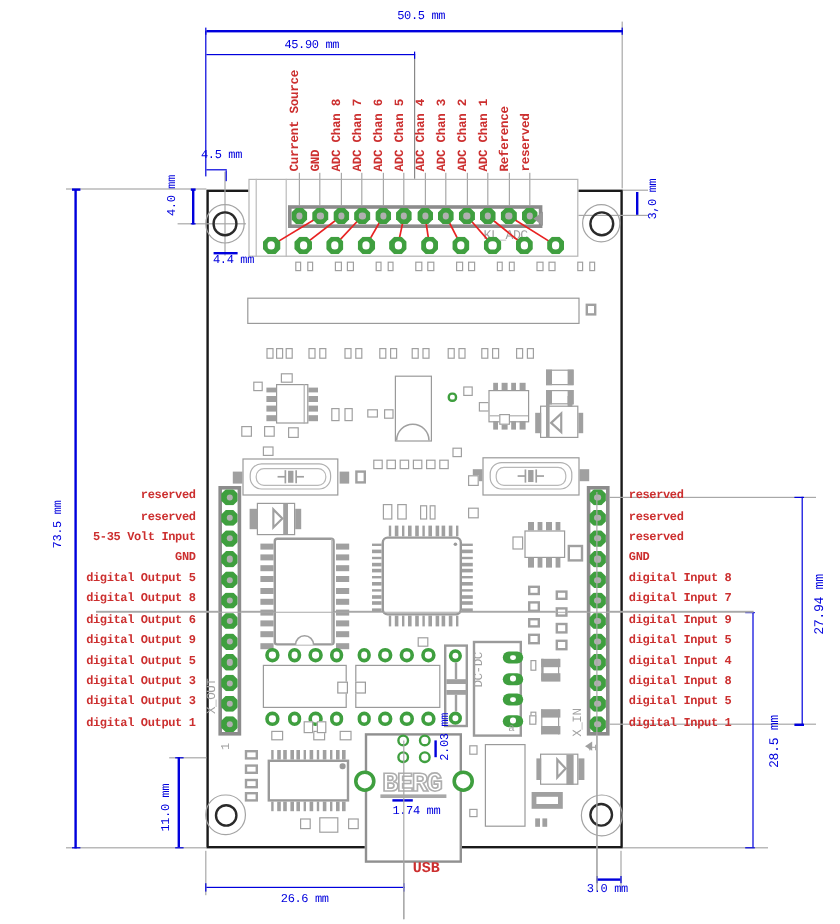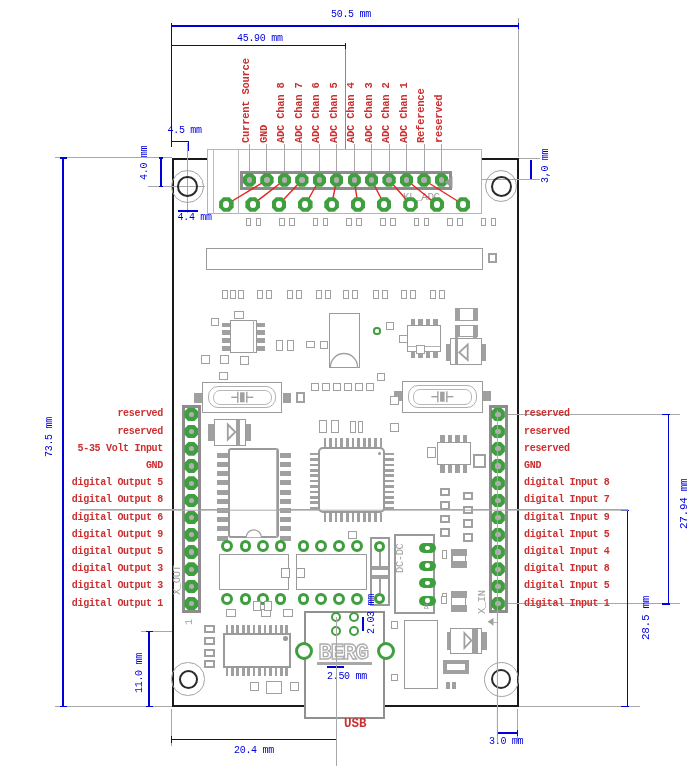--- a/index.html
+++ b/index.html
@@ -494,25 +494,25 @@
     <div style="position:absolute;left:620.7px;top:509.6px;width:8.3px;height:1.2px;background:#0000dd"></div>
     <div style="position:absolute;left:620.7px;top:705.9px;width:8.3px;height:1.2px;background:#0000dd"></div>
     <span style="position:absolute;left:640.5px;top:640px;font-size:11px;letter-spacing:-0.3px;color:#0000dd;line-height:1;white-space:nowrap;transform:rotate(-90deg);transform-origin:0 0;">28.5 mm</span>
     <div style="position:absolute;left:497.4px;top:732px;width:20.1px;height:2px;background:#0000dd"></div>
     <div style="position:absolute;left:496.8px;top:730px;width:1.2px;height:6px;background:#0000dd"></div>
     <div style="position:absolute;left:516.9px;top:730px;width:1.2px;height:6px;background:#0000dd"></div>
     <span style="position:absolute;left:489px;top:737px;font-size:10px;letter-spacing:-0.3px;color:#0000dd;line-height:1;white-space:nowrap;">3.0 mm</span>
     <div style="position:absolute;left:171.5px;top:738.8px;width:165px;height:1.4px;background:#0000dd"></div>
     <div style="position:absolute;left:170.9px;top:736px;width:1.2px;height:7px;background:#0000dd"></div>
     <div style="position:absolute;left:335.9px;top:736px;width:1.2px;height:7px;background:#0000dd"></div>
-    <span style="position:absolute;left:234px;top:745.5px;font-size:10px;letter-spacing:-0.3px;color:#0000dd;line-height:1;white-space:nowrap;">20.4 mm</span>
+    <span style="position:absolute;left:234px;top:745.5px;font-size:10px;letter-spacing:-0.3px;color:#0000dd;line-height:1;white-space:nowrap;">26.6 mm</span>
     <div style="position:absolute;left:361.9px;top:617.2px;width:2.2px;height:14.1px;background:#0000dd"></div>
     <span style="position:absolute;left:366.5px;top:634px;font-size:10px;letter-spacing:-0.3px;color:#0000dd;line-height:1;white-space:nowrap;transform:rotate(-90deg);transform-origin:0 0;">2.03 mm</span>
     <div style="position:absolute;left:326.6px;top:666px;width:17.4px;height:2px;background:#0000dd"></div>
-    <span style="position:absolute;left:327px;top:671.5px;font-size:10px;letter-spacing:-0.3px;color:#0000dd;line-height:1;white-space:nowrap;">2.50 mm</span>
+    <span style="position:absolute;left:327px;top:671.5px;font-size:10px;letter-spacing:-0.3px;color:#0000dd;line-height:1;white-space:nowrap;">1.74 mm</span>
     <span style="position:absolute;left:241px;top:142.5px;font-size:10.5px;letter-spacing:-0.25px;color:#cc2f2f;line-height:1;white-space:nowrap;transform:rotate(-90deg);transform-origin:0 0;font-weight:bold;">Current Source</span>
     <span style="position:absolute;left:258.5px;top:142.5px;font-size:10.5px;letter-spacing:-0.25px;color:#cc2f2f;line-height:1;white-space:nowrap;transform:rotate(-90deg);transform-origin:0 0;font-weight:bold;">GND</span>
     <span style="position:absolute;left:276px;top:142.5px;font-size:10.5px;letter-spacing:-0.25px;color:#cc2f2f;line-height:1;white-space:nowrap;transform:rotate(-90deg);transform-origin:0 0;font-weight:bold;">ADC Chan 8</span>
     <span style="position:absolute;left:293.5px;top:142.5px;font-size:10.5px;letter-spacing:-0.25px;color:#cc2f2f;line-height:1;white-space:nowrap;transform:rotate(-90deg);transform-origin:0 0;font-weight:bold;">ADC Chan 7</span>
     <span style="position:absolute;left:311px;top:142.5px;font-size:10.5px;letter-spacing:-0.25px;color:#cc2f2f;line-height:1;white-space:nowrap;transform:rotate(-90deg);transform-origin:0 0;font-weight:bold;">ADC Chan 6</span>
     <span style="position:absolute;left:328.5px;top:142.5px;font-size:10.5px;letter-spacing:-0.25px;color:#cc2f2f;line-height:1;white-space:nowrap;transform:rotate(-90deg);transform-origin:0 0;font-weight:bold;">ADC Chan 5</span>
     <span style="position:absolute;left:346px;top:142.5px;font-size:10.5px;letter-spacing:-0.25px;color:#cc2f2f;line-height:1;white-space:nowrap;transform:rotate(-90deg);transform-origin:0 0;font-weight:bold;">ADC Chan 4</span>
     <span style="position:absolute;left:363.5px;top:142.5px;font-size:10.5px;letter-spacing:-0.25px;color:#cc2f2f;line-height:1;white-space:nowrap;transform:rotate(-90deg);transform-origin:0 0;font-weight:bold;">ADC Chan 3</span>
     <span style="position:absolute;left:381px;top:142.5px;font-size:10.5px;letter-spacing:-0.25px;color:#cc2f2f;line-height:1;white-space:nowrap;transform:rotate(-90deg);transform-origin:0 0;font-weight:bold;">ADC Chan 2</span>
     <span style="position:absolute;left:398.5px;top:142.5px;font-size:10.5px;letter-spacing:-0.25px;color:#cc2f2f;line-height:1;white-space:nowrap;transform:rotate(-90deg);transform-origin:0 0;font-weight:bold;">ADC Chan 1</span>

